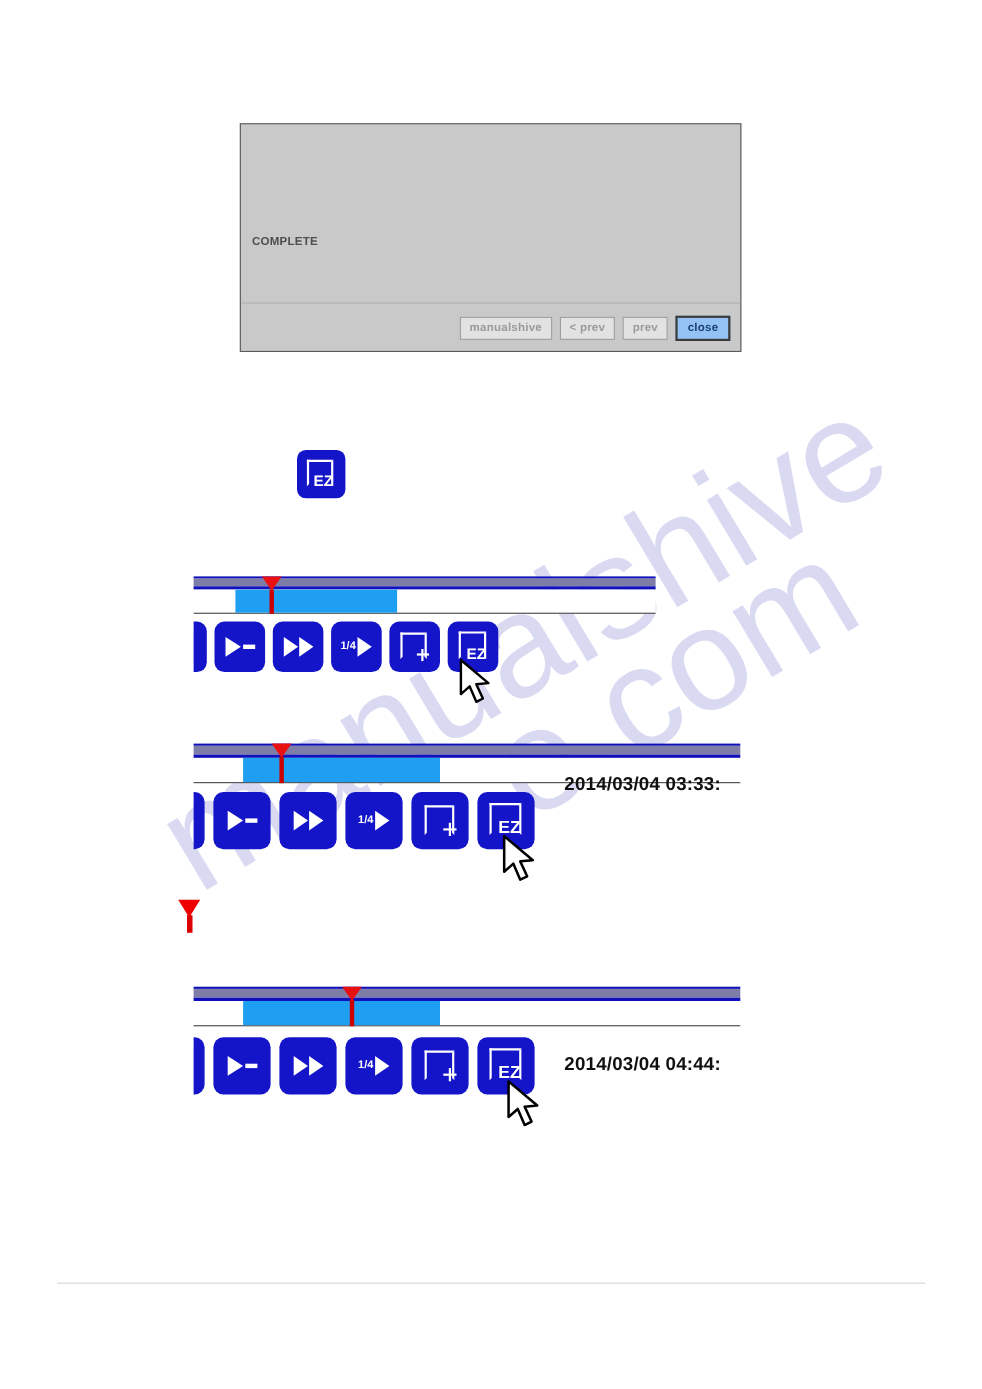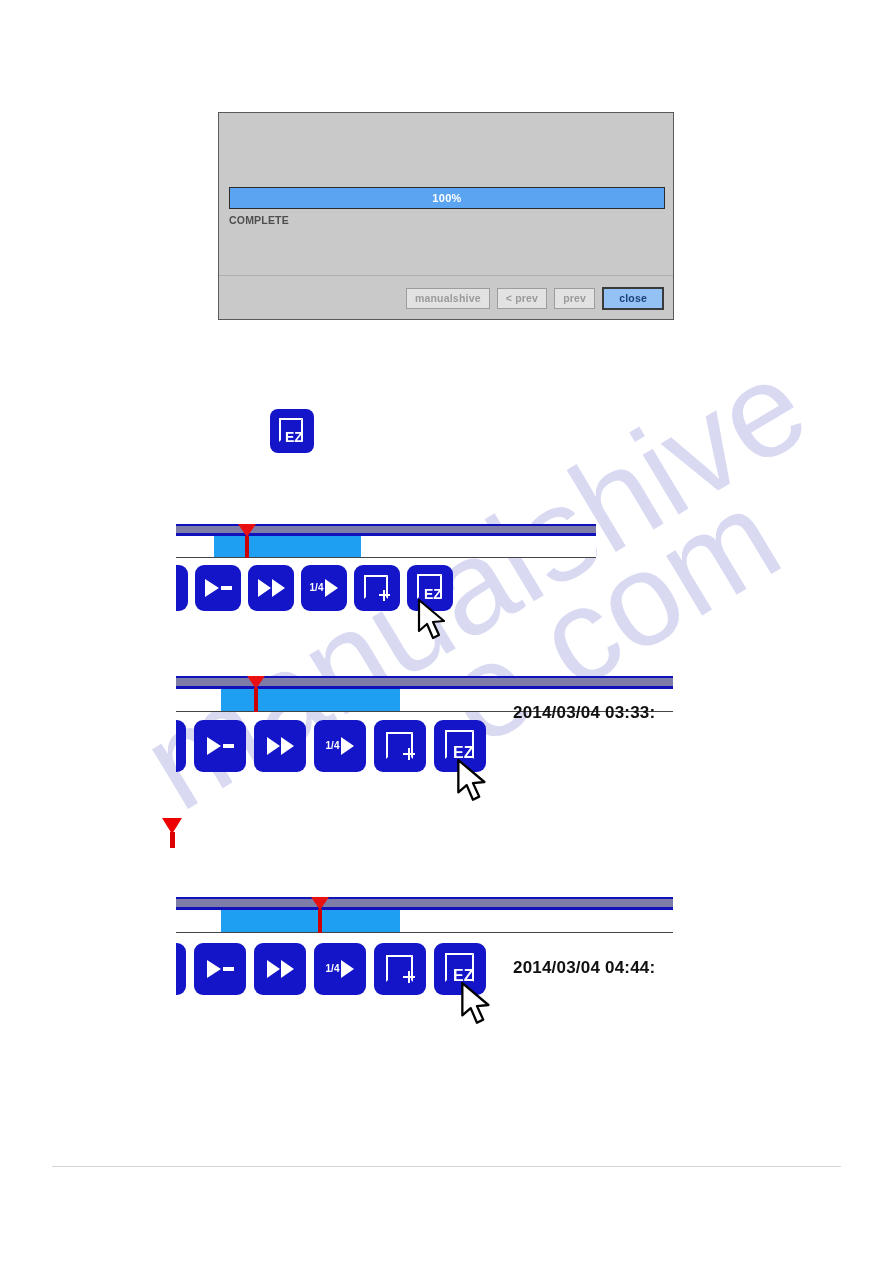--- a/index.html
+++ b/index.html
@@ -127,21 +127,21 @@
     align-items: center;
     justify-content: center;
     box-sizing: border-box;
     font-family: "Liberation Sans", sans-serif;
   }
   .dlg-btn.primary {
     background: #94c2f5;
     border: 2px solid #3b3b3b;
     color: #1b3f7a;
     height: 23px;
-    padding: 0 15px;
+    padding: 0 9px;
   }
 
   
   .ez-standalone {
     position: absolute;
     left: 270px;
     top: 409px;
     z-index: 8;
   }
 
@@ -332,25 +332,20 @@
 </head>
 <body>
 
 <div class="watermark">
   <div class="wm-text wm-a">manualshive</div>
   <div class="wm-text wm-b">e.com</div>
 </div>
 
 <div class="dialog">
   <div class="dialog-body">
-    <div class="progress-track">
-      <div class="progress-fill">
-        <span class="progress-label">100%</span>
-      </div>
-    </div>
     <div class="status-text">COMPLETE</div>
   </div>
   <div class="dialog-footer">
     <div class="dlg-btn">manualshive</div>
     <div class="dlg-btn">&lt; prev</div>
     <div class="dlg-btn">prev</div>
     <div class="dlg-btn primary">close</div>
   </div>
 </div>
 

